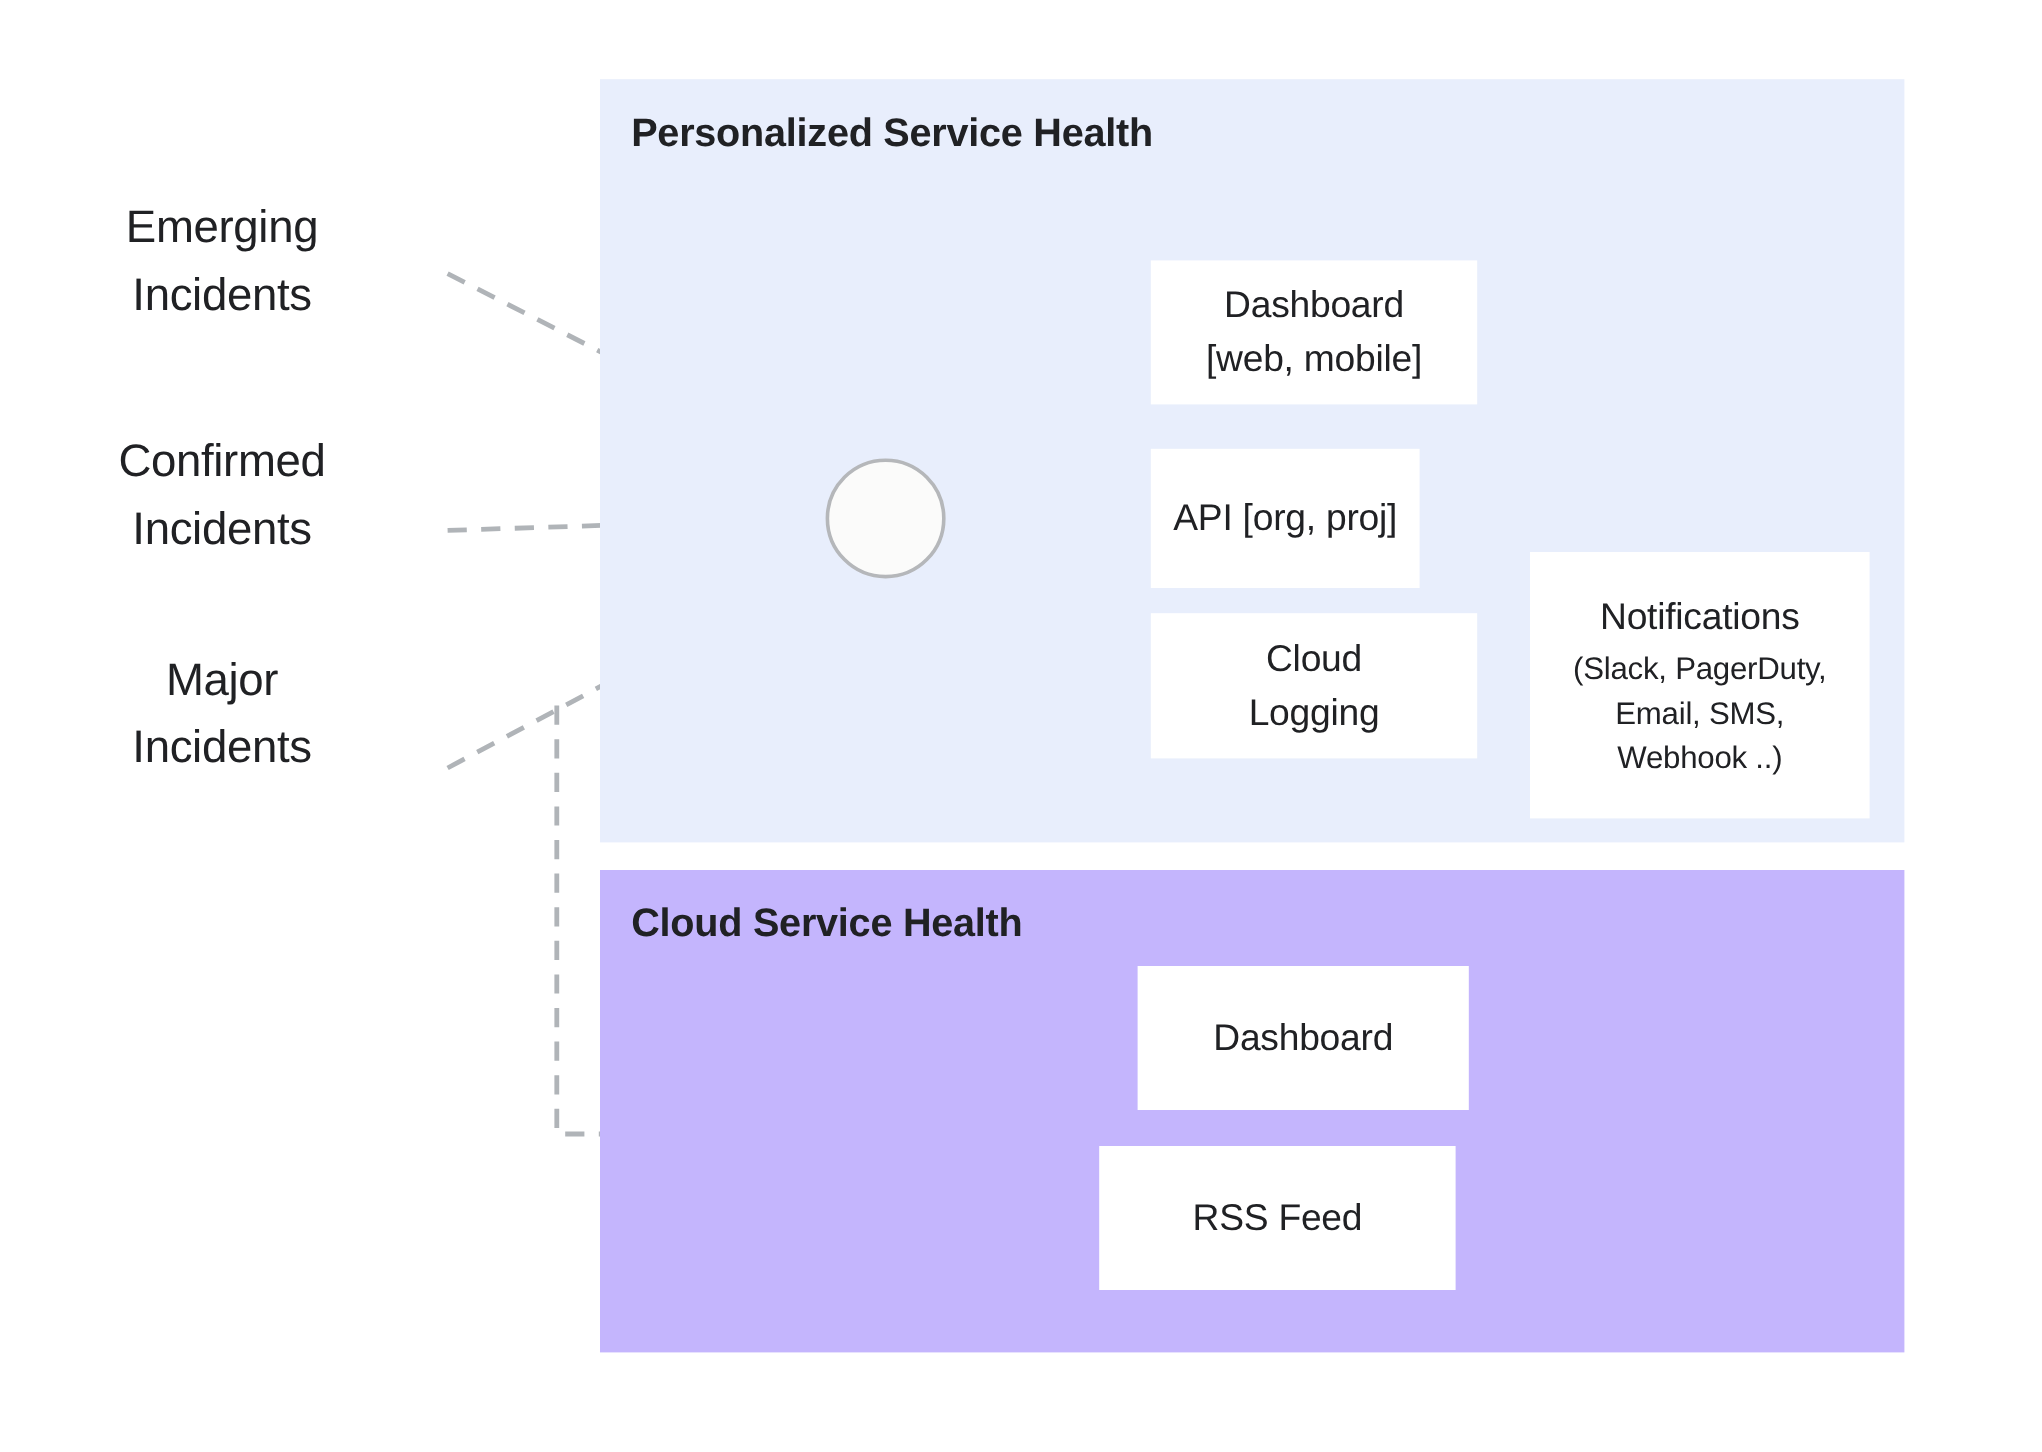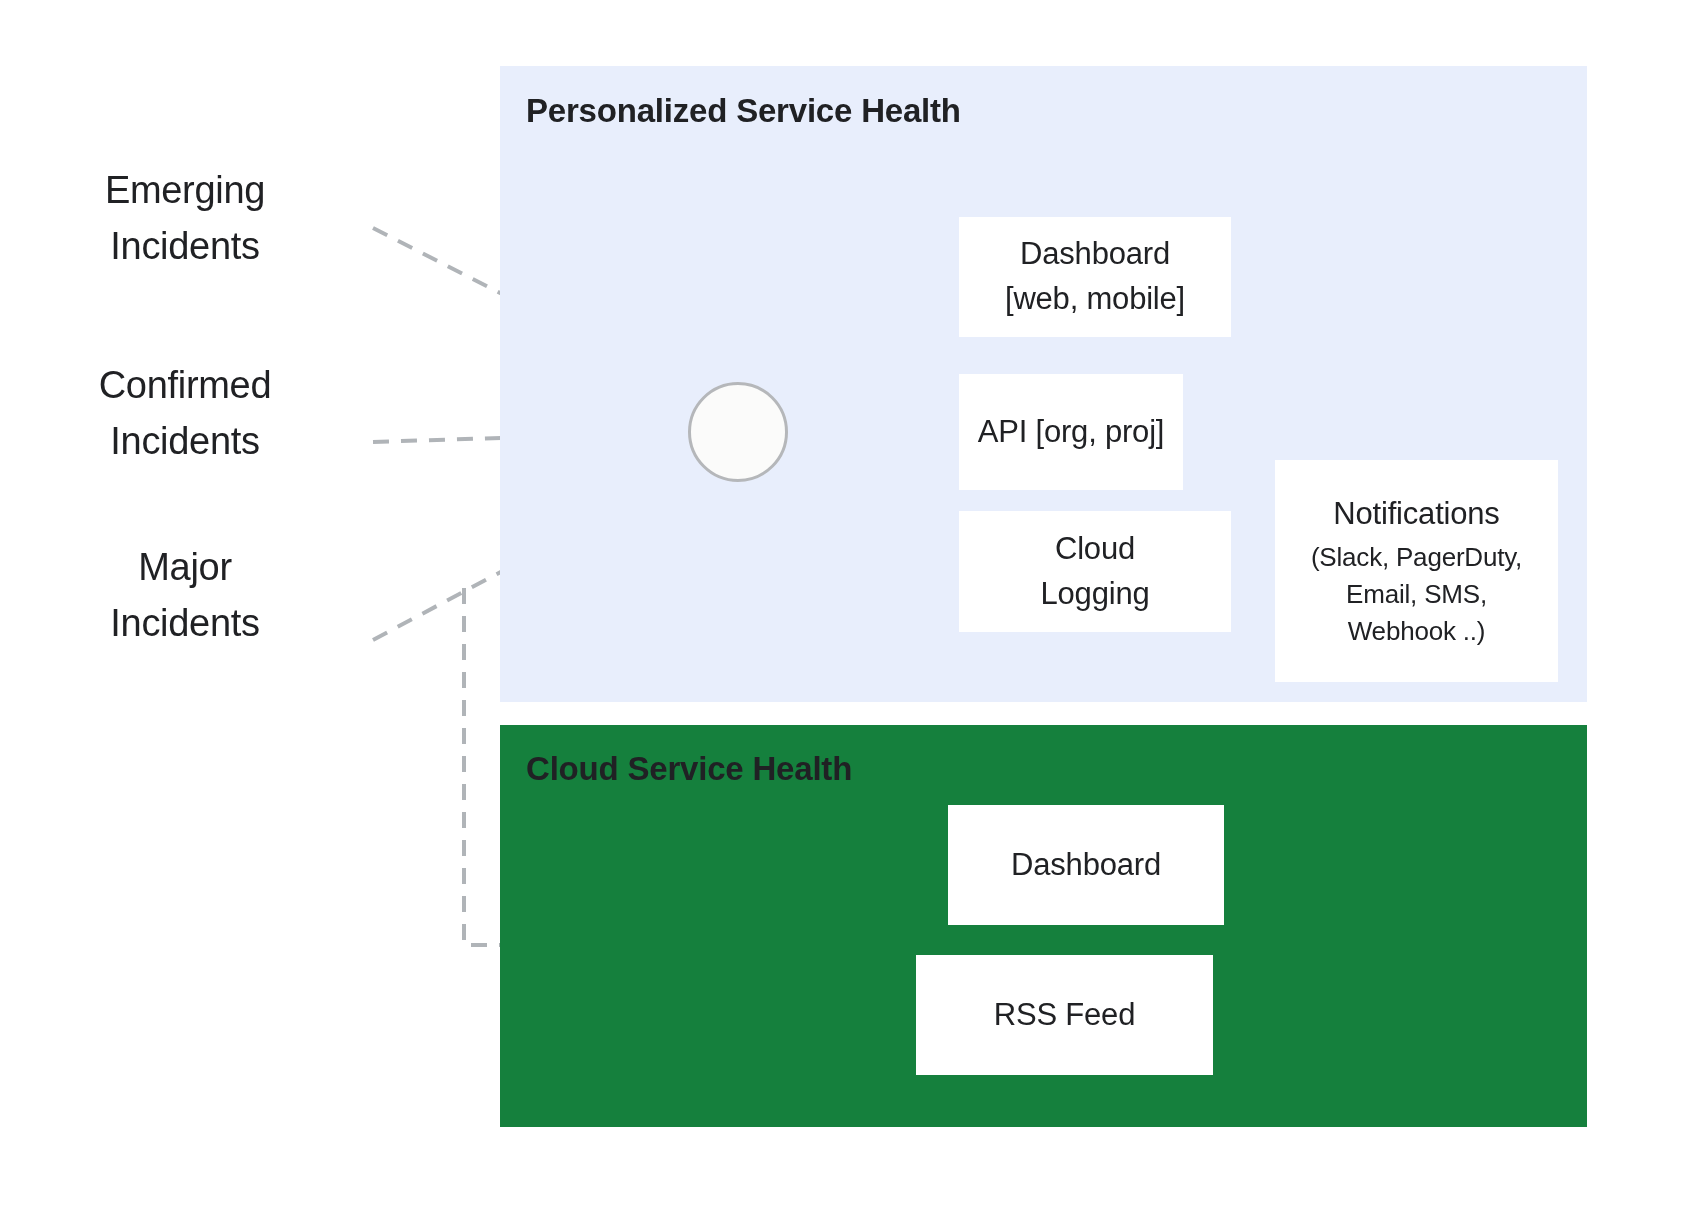--- a/index.html
+++ b/index.html
@@ -32,21 +32,21 @@
     top: 66px;
     width: 1087px;
     height: 636px;
     background: #e8eefc;
   }
   #panel-cloud {
     left: 500px;
     top: 725px;
     width: 1087px;
     height: 402px;
-    background: #15803d;
+    background: #c4b5fd;
   }
   .panel-title {
     position: absolute;
     left: 26px;
     font-size: 33px;
     font-weight: 700;
     letter-spacing: -0.2px;
     color: #202124;
     white-space: nowrap;
   }

